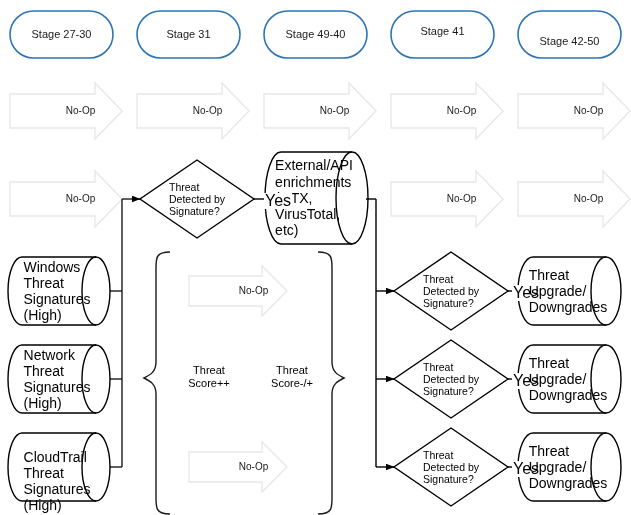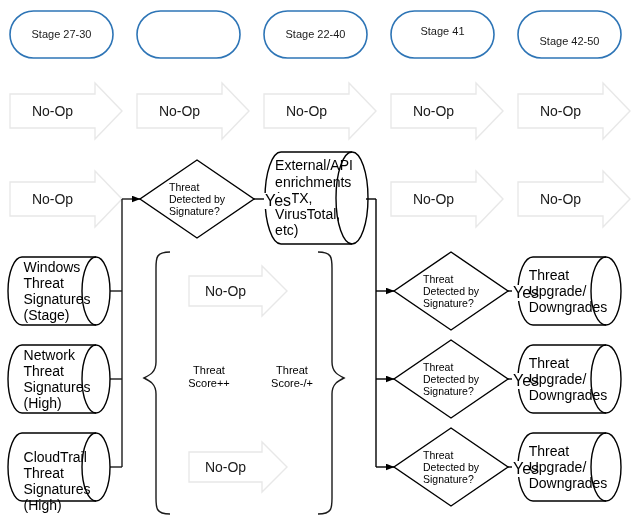--- a/index.html
+++ b/index.html
@@ -32,22 +32,23 @@
     justify-content: center;
     line-height: 1.16;
     white-space: pre-line;
     pointer-events: none;
   }
   .stage-label {
     font-size: 11px;
     color: #1a1a1a;
   }
   .noop-label {
-    font-size: 14px;
+    font-size: 10px;
     color: #1a1a1a;
+    padding-left: 28px;
   }
   .db-label {
     font-size: 14px;
     color: #000000;
   }
   .diamond-label {
     font-size: 10.5px;
     color: #000000;
   }
   .edge-label {
@@ -195,21 +196,22 @@
         <path d="M606,345 A15,34 0 0 0 606,413" fill="none"></path>
       </g>
       <g>
         <path d="M533,433 L606,433 A15,34 0 0 1 606,501 L533,501 A15,34 0 0 1 533,433 Z"></path>
         <path d="M606,433 A15,34 0 0 0 606,501" fill="none"></path>
       </g>
     </g>
   </svg>
 
   <div class="node-text stage-label" style="left:10px;  top:11px; width:103px; height:47px;">Stage 27-30</div>
-  <div class="node-text stage-label" style="left:264px; top:11px; width:103px; height:47px;">Stage 22-40</div>
+  <div class="node-text stage-label" style="left:137px; top:11px; width:103px; height:47px;">Stage 31</div>
+  <div class="node-text stage-label" style="left:264px; top:11px; width:103px; height:47px;">Stage 49-40</div>
   <div class="node-text stage-label" style="left:391px; top:11px; width:103px; height:40px;">Stage 41</div>
   <div class="node-text stage-label" style="left:518px; top:11px; width:103px; height:61px;">Stage 42-50</div>
 
   <div class="node-text noop-label" style="left:10px;  top:94px; width:85px; height:34px;">No-Op</div>
   <div class="node-text noop-label" style="left:137px; top:94px; width:85px; height:34px;">No-Op</div>
   <div class="node-text noop-label" style="left:264px; top:94px; width:85px; height:34px;">No-Op</div>
   <div class="node-text noop-label" style="left:391px; top:94px; width:85px; height:34px;">No-Op</div>
   <div class="node-text noop-label" style="left:518px; top:94px; width:85px; height:34px;">No-Op</div>
 
   <div class="node-text noop-label" style="left:10px;  top:182px; width:85px; height:34px;">No-Op</div>
@@ -227,21 +229,21 @@
 enrichments
 (OTX,
 VirusTotal,
 etc)</div>
 
   <div class="edge-label" style="left:264px; top:193px;">Yes</div>
 
   <div class="node-text db-label" style="left:18px; top:258px; width:78px; height:66px;">Windows
 Threat
 Signatures
-(Stage)</div>
+(High)</div>
   <div class="node-text db-label" style="left:18px; top:346px; width:78px; height:66px;">Network
 Threat
 Signatures
 (High)</div>
   <div class="node-text db-label" style="left:18px; top:434px; width:78px; height:78px;margin-top:8px;">CloudTrail
 Threat
 Signatures
 (High)</div>
 
   <div class="brace-label" style="left:178px; top:364px; width:62px;">Threat

